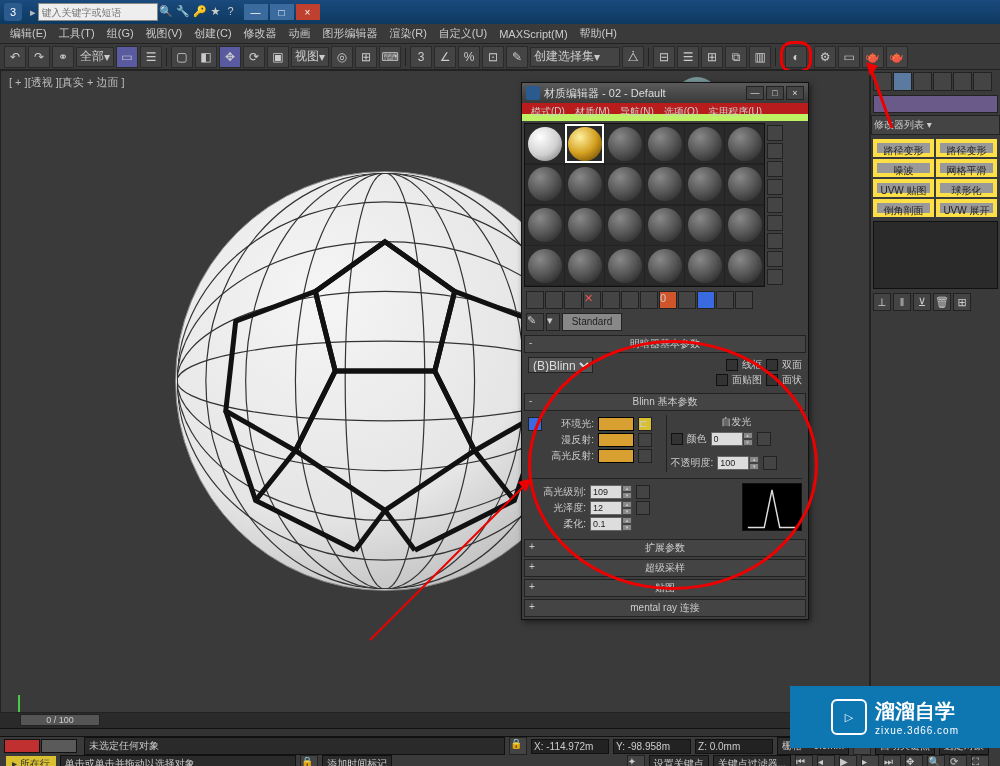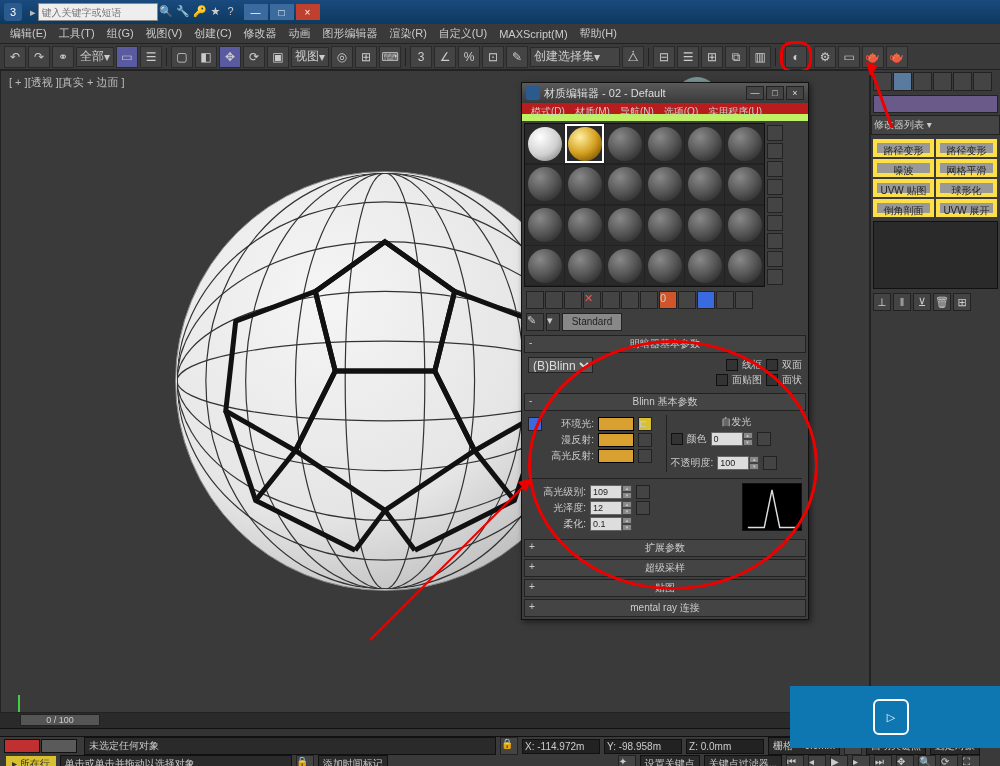--- a/index.html
+++ b/index.html
@@ -83,21 +83,21 @@
 .spinner input { width: 32px; height: 14px; background: #ddd; border: 1px solid #666; font-size: 9px; color: #222; text-align: left; padding: 0 2px; }
 .spinner .spin { width: 10px; display: flex; flex-direction: column; }
 .spinner .spin span { height: 7px; background: #888; border: 1px solid #444; font-size: 5px; line-height: 4px; text-align: center; }
 .lock-icon { width: 14px; height: 14px; background: #444; border: 1px solid #222; }
 .cb { width: 12px; height: 12px; background: #333; border: 1px solid #111; }
 .curve { width: 60px; height: 48px; background: #000; border: 1px solid #111; }
 .shader-row { display:flex; align-items:center; gap:4px; }
 .shader-row select { background:#555; color:#ddd; border:1px solid #222; font-size:12px; height:16px; }
 
 
-.timeline { position: absolute; bottom: 0; left: 0; right: 16px; height: 54px; background: #3a3a3a; border-top: 1px solid #222; }
+.timeline { position: absolute; bottom: 0; left: 0; right: 7px; height: 54px; background: #3a3a3a; border-top: 1px solid #222; }
 .time-track { height: 16px; background: #2a2a2a; position: relative; border-bottom: 1px solid #111; }
 .time-ruler { height: 8px; background: #333; border-bottom: 1px solid #111; }
 .status-row { display: flex; align-items: center; height: 18px; gap: 4px; padding: 0 4px; font-size: 10px; }
 .status-field { background: #2a2a2a; border: 1px solid #111; padding: 1px 4px; }
 .coord-field { width: 78px; background: #222; border: 1px solid #111; padding: 1px 2px; }
 .play-btn { width: 18px; height: 18px; background: #444; border: 1px solid #222; }
 .auto-key { background: #2a2a2a; border: 1px solid #111; padding: 1px 4px; }
 .yellow-tag { background: #d8c030; color: #333; padding: 1px 6px; font-size: 10px; }
 
 
@@ -563,13 +563,17 @@
     <div class="play-btn">⏭</div>
     <div class="play-btn">✥</div>
     <div class="play-btn">🔍</div>
     <div class="play-btn">⟳</div>
     <div class="play-btn">⛶</div>
   </div>
 </div>
 
 <div class="watermark">
   <div class="wm-logo">▷</div>
+  <div class="wm-text">
+    <div class="big">溜溜自学</div>
+    <div class="small">zixue.3d66.com</div>
+  </div>
 </div>
 
 </body></html>

